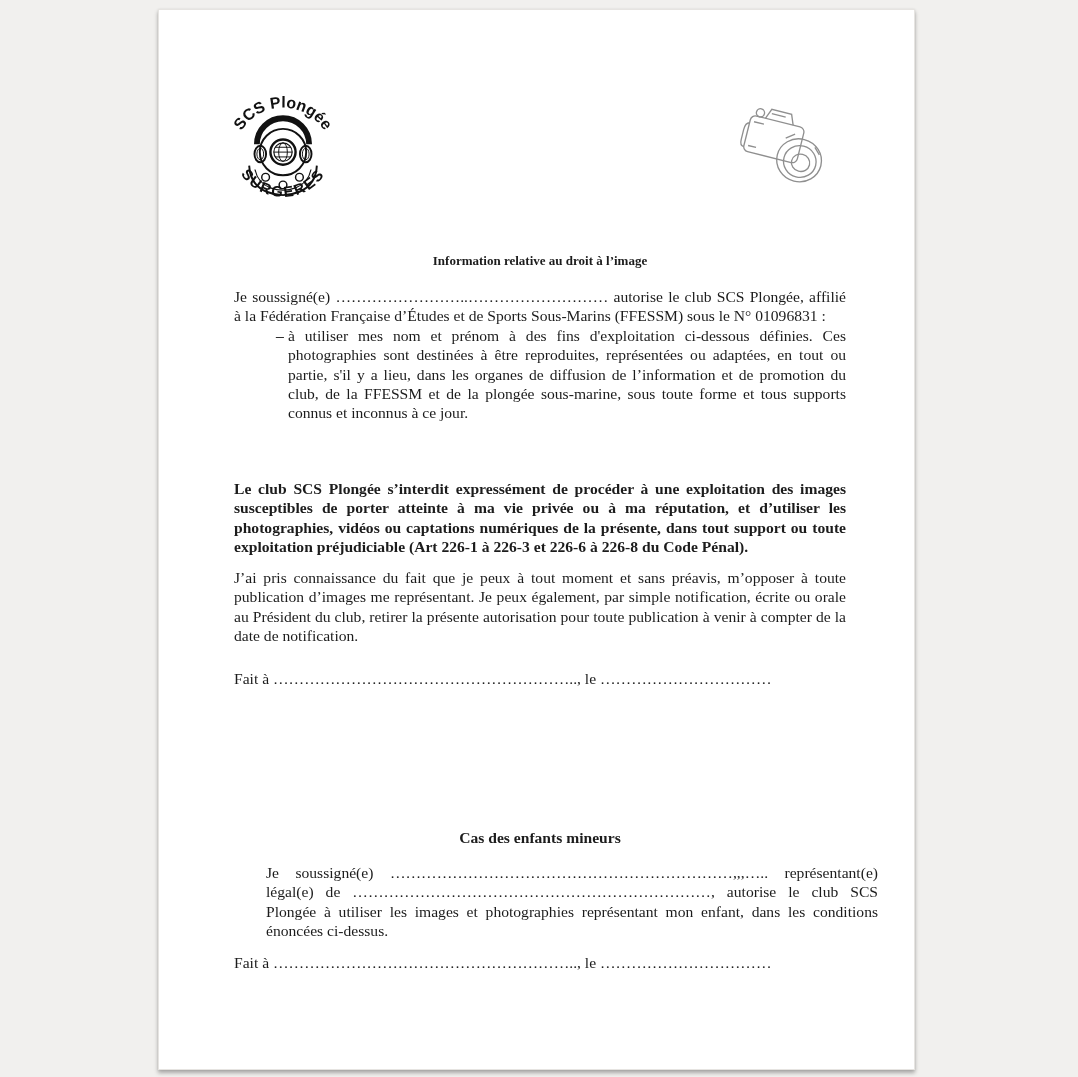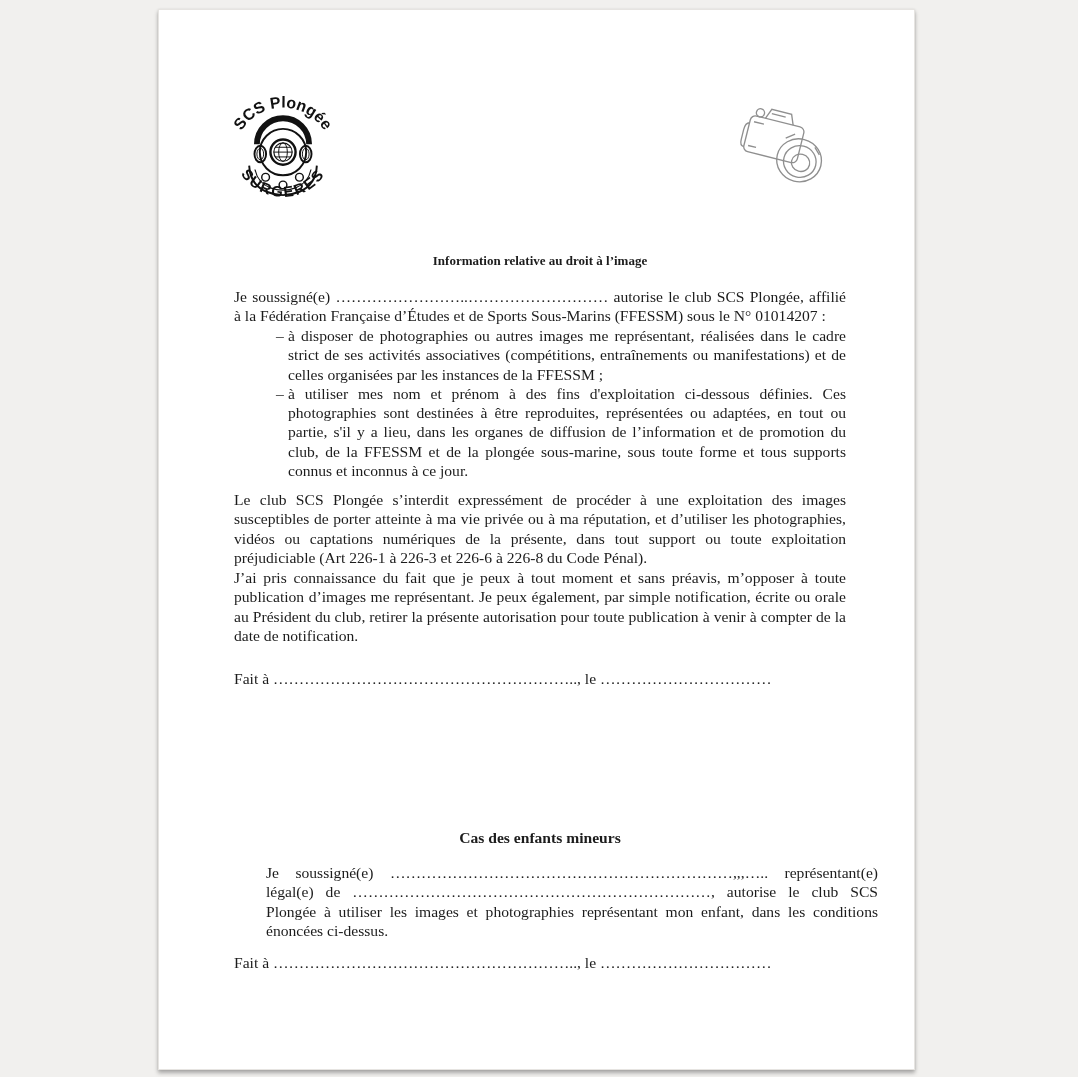--- a/index.html
+++ b/index.html
@@ -16,21 +16,21 @@
   .blk{
     position:absolute;left:75px;width:612px;
     font-size:15.6px;line-height:19.3px;color:#1c1c1c;
     text-align:justify;
   }
   .doc-title{top:241px;text-align:center;font-weight:bold;font-size:13px;line-height:20px;}
   .intro{top:277px;}
   .bullets{top:316px;}
   .bullet{position:relative;padding-left:54px;box-sizing:border-box;}
   .bullet .marker{position:absolute;left:42px;top:0;}
-  .p-interdit{top:480px;}
+  .p-interdit{top:469px;font-weight:bold;}
   .p-retrait{top:558px;}
   .fait{top:659px;text-align:left;}
   .sig{top:694px;text-align:left;}
   .m-head{top:818px;font-weight:bold;text-align:center;}
   .m-para{top:853px;margin-left:32px;}
   .m-fait{top:943px;text-align:left;}
   .logo{position:absolute;left:66px;top:82px;width:116px;height:126px;}
   .camera{position:absolute;left:572px;top:86px;width:102px;height:98px;}
   svg{display:block;}
 </style>
@@ -92,26 +92,25 @@
           <ellipse cx="70" cy="58" rx="22" ry="21"></ellipse>
           <ellipse cx="71" cy="59" rx="16" ry="15.5"></ellipse>
           <ellipse cx="72" cy="60" rx="9" ry="8.5"></ellipse>
           <path d="M 52,40 L 60,34 M 88,48 L 82,42"></path>
         </g>
       </svg>
     </div>
 
     <div class="blk doc-title">Information relative au droit à l’image</div>
 
-    <div class="blk intro">Je soussigné(e) ……………………..……………………… autorise le club SCS Plongée, affilié à la Fédération Française d’Études et de Sports Sous-Marins (FFESSM) sous le N° 01014207 :</div>
+    <div class="blk intro">Je soussigné(e) ……………………..……………………… autorise le club SCS Plongée, affilié à la Fédération Française d’Études et de Sports Sous-Marins (FFESSM) sous le N° 01096831 :</div>
 
     <div class="blk bullets">
       <div class="bullet">
         <span class="marker">–</span>
-        <span>à disposer de photographies ou autres images me représentant, réalisées dans le cadre strict de ses activités associatives (compétitions, entraînements ou manifestations) et de celles organisées par les instances de la FFESSM ;</span>
       </div>
       <div class="bullet">
         <span class="marker">–</span>
         <span>à utiliser mes nom et prénom à des fins d'exploitation ci-dessous définies. Ces photographies sont destinées à être reproduites, représentées ou adaptées, en tout ou partie, s'il y a lieu, dans les organes de diffusion de l’information et de promotion du club, de la FFESSM et de la plongée sous-marine, sous toute forme et tous supports connus et inconnus à ce jour.</span>
       </div>
     </div>
 
     <div class="blk p-interdit">Le club SCS Plongée s’interdit expressément de procéder à une exploitation des images susceptibles de porter atteinte à ma vie privée ou à ma réputation, et d’utiliser les photographies, vidéos ou captations numériques de la présente, dans tout support ou toute exploitation préjudiciable (Art 226-1 à 226-3 et 226-6 à 226-8 du Code Pénal).</div>
     <div class="blk p-retrait">J’ai pris connaissance du fait que je peux à tout moment et sans préavis, m’opposer à toute publication d’images me représentant. Je peux également, par simple notification, écrite ou orale au Président du club, retirer la présente autorisation pour toute publication à venir à compter de la date de notification.</div>
 

